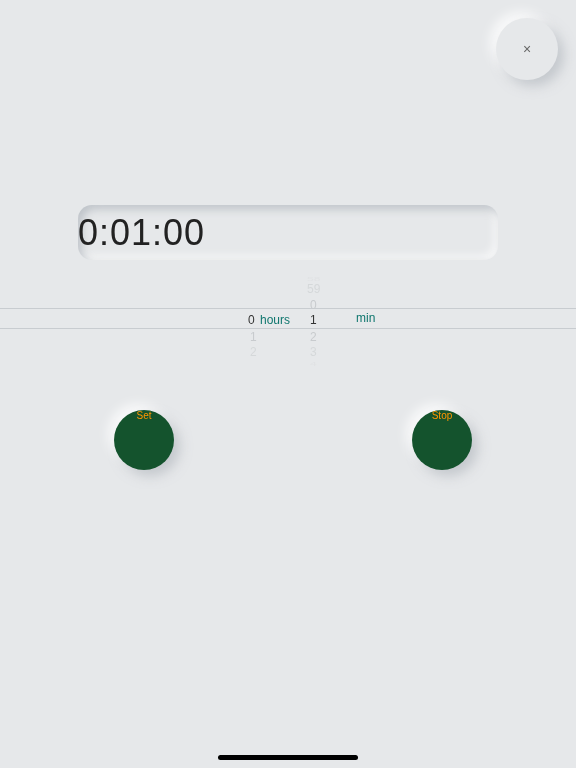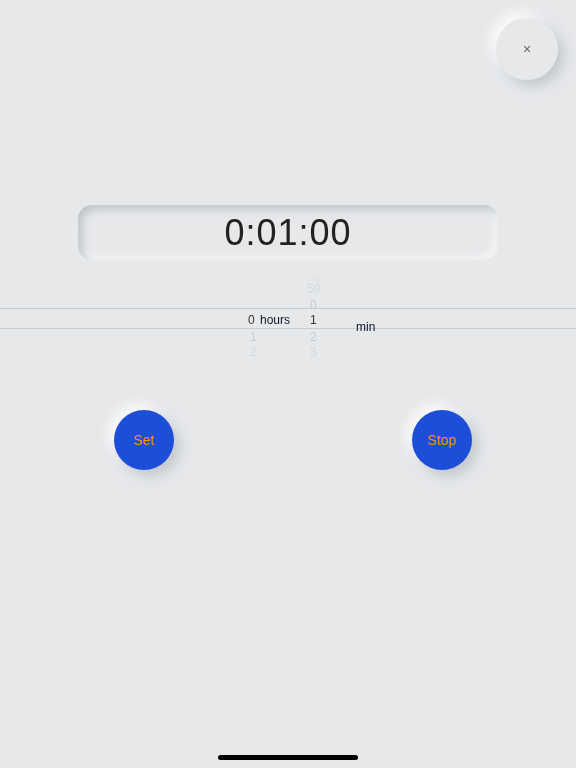--- a/index.html
+++ b/index.html
@@ -40,21 +40,21 @@
       left: 78px;
       right: 78px;
       height: 55px;
       background: #e6e8ea;
       border-radius: 14px;
       box-shadow: 
         inset 4px 4px 8px rgba(163, 170, 178, 0.6),
         inset -4px -4px 8px rgba(255, 255, 255, 0.7);
       display: flex;
       align-items: center;
-      justify-content: center;
+      justify-content: flex-start;
       font-size: 36px;
       font-weight: 300;
       color: #222;
       letter-spacing: 1px;
     }
     .picker-area {
       position: absolute;
       top: 268px;
       left: 0;
       right: 0;
@@ -73,21 +73,21 @@
       top: 328px;
       left: 0;
       right: 0;
       height: 1px;
       background: rgba(180, 185, 190, 0.6);
     }
     .picker-label {
       position: absolute;
       top: 313px;
       font-size: 12px;
-      color: #0f172a;
+      color: #0f766e;
     }
     .picker-label.hours {
       left: 260px;
     }
     .picker-label.min {
       left: 320px;
     }
     .hours-val {
       position: absolute;
       left: 248px;
@@ -105,30 +105,30 @@
     .picker-fade-item {
       position: absolute;
       font-size: 12px;
       color: #ccc;
     }
     .action-button {
       position: absolute;
       width: 60px;
       height: 60px;
       border-radius: 50%;
-      background: #1d4ed8;
+      background: #14532d;
       box-shadow: 
         6px 6px 12px rgba(163, 170, 178, 0.5),
         -6px -6px 12px rgba(255, 255, 255, 0.8);
       display: flex;
-      align-items: center;
+      align-items: flex-start;
       justify-content: center;
       cursor: pointer;
       color: #ff9500;
-      font-size: 14px;
+      font-size: 10px;
       top: 410px;
     }
     .set-button {
       left: 114px;
     }
     .stop-button {
       right: 104px;
     }
     .home-indicator {
       position: absolute;
@@ -157,21 +157,21 @@
 
 <div class="picker-area">
 
   <div class="picker-fade-item" style="left:307px; top:4px; transform:scaleY(0.5); color:#e0e2e4;">58</div>
   <div class="picker-fade-item" style="left:307px; top:14px; color:#d5d8da;">59</div>
   <div class="picker-fade-item" style="left:310px; top:30px; color:#c8cbce;">0</div>
 
   <div class="hours-val" style="top:45px;">0</div>
   <div class="picker-label hours" style="top:45px;">hours</div>
   <div class="min-val" style="top:45px;">1</div>
-  <div class="picker-label min" style="top:52px;padding-left:36px;">min</div>
+  <div class="picker-label min" style="top:43px;padding-left:36px;">min</div>
 
   <div class="picker-fade-item" style="left:250px; top:62px; color:#c8cbce;">1</div>
   <div class="picker-fade-item" style="left:250px; top:77px; color:#d5d8da;">2</div>
 
   <div class="picker-fade-item" style="left:310px; top:62px; color:#c8cbce;">2</div>
   <div class="picker-fade-item" style="left:310px; top:77px; color:#d5d8da;">3</div>
   <div class="picker-fade-item" style="left:310px; top:89px; transform:scaleY(0.5); color:#e0e2e4;">4</div>
 </div>
 
 <div class="action-button set-button">

